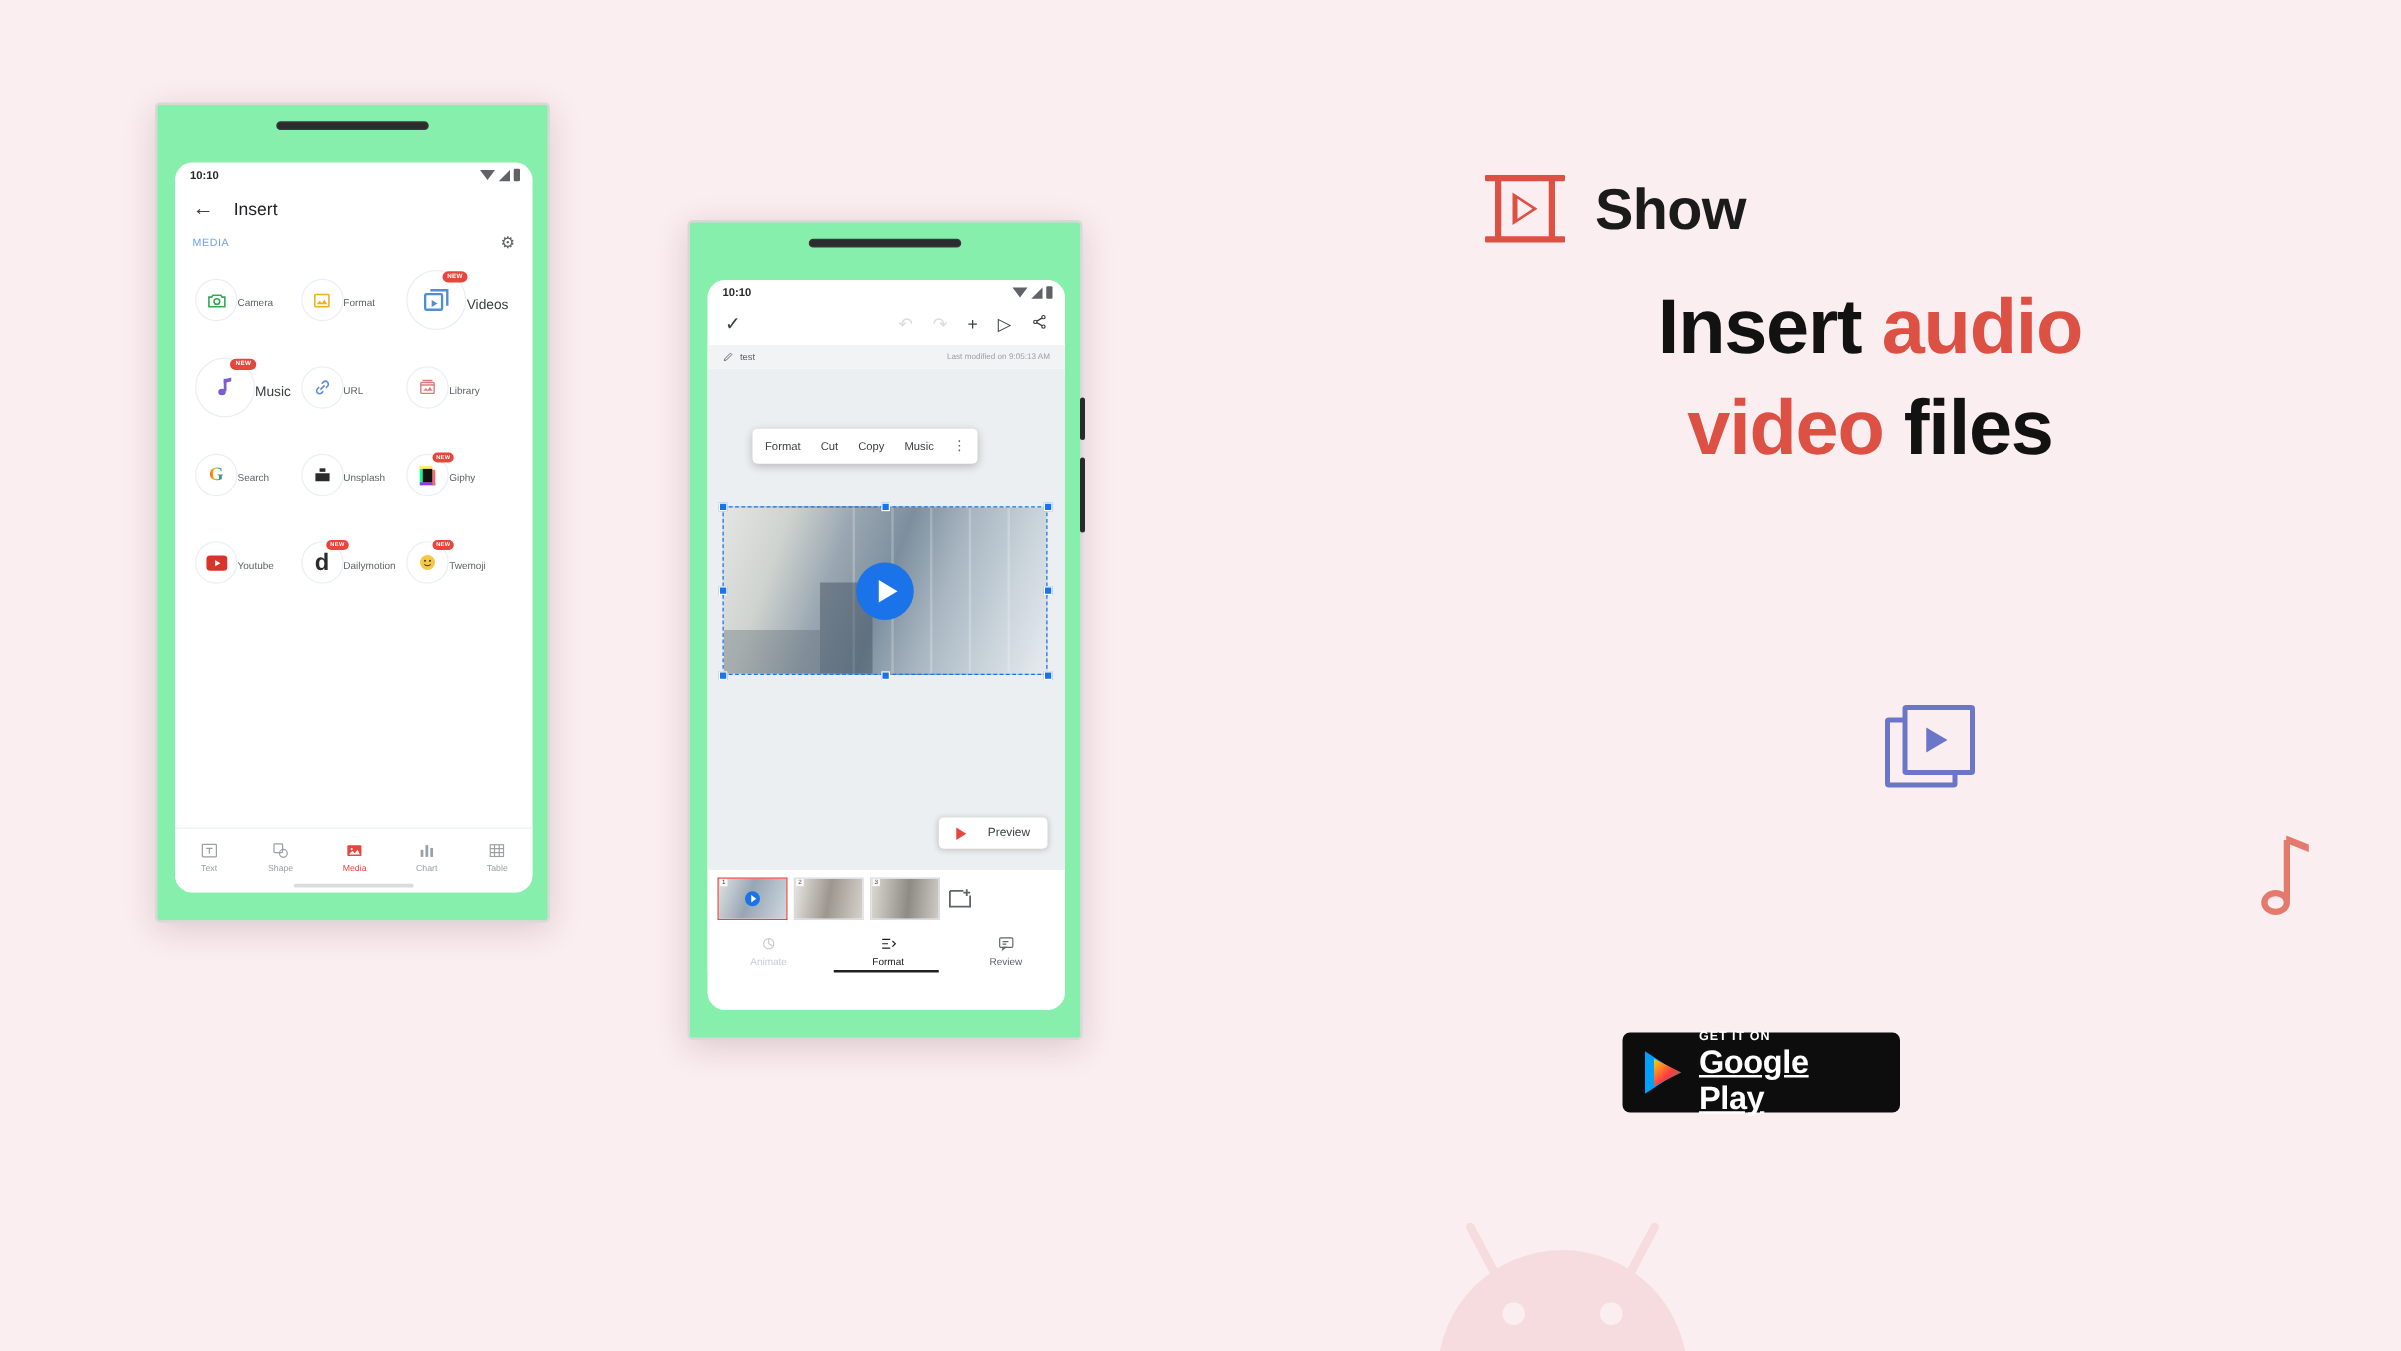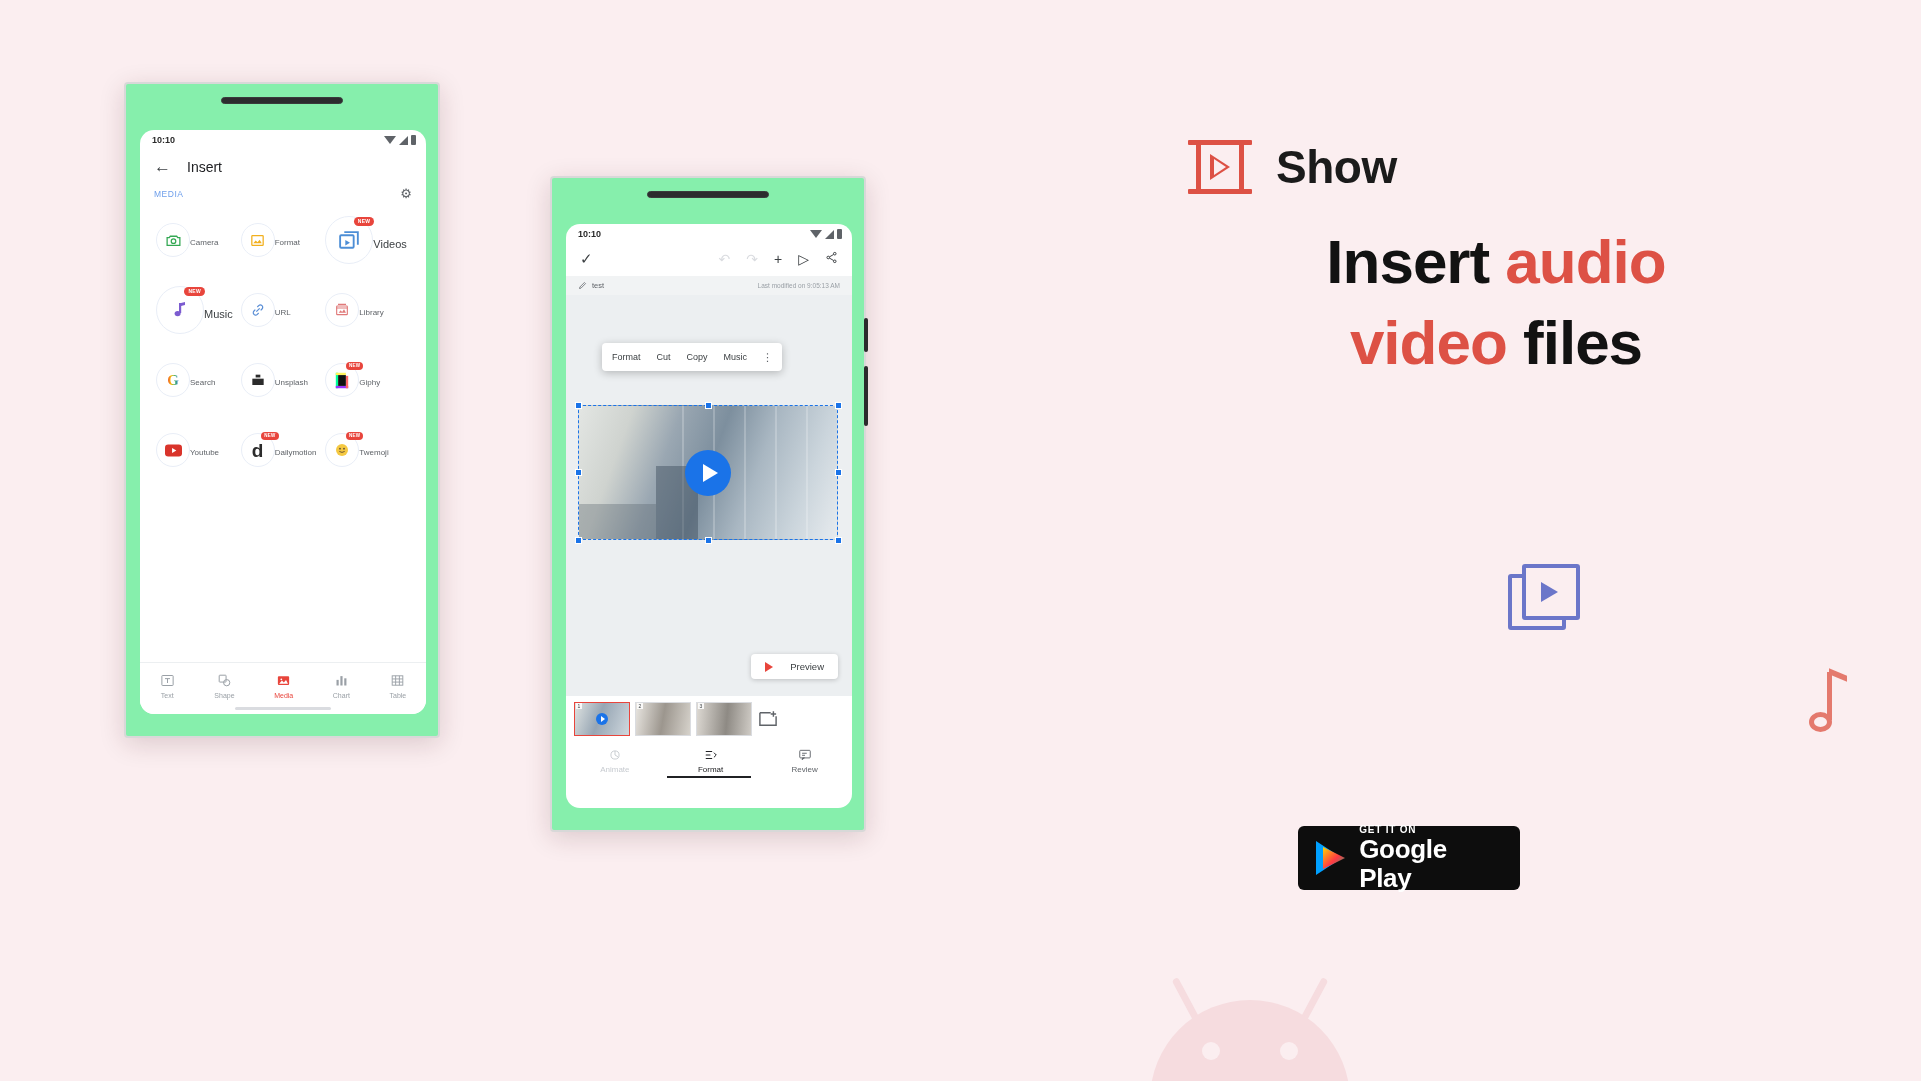--- a/index.html
+++ b/index.html
@@ -298,21 +298,21 @@
     content: ''; position: absolute; left: 7px; top: 6px;
     width: 0; height: 0;
     border-top: 11px solid transparent; border-bottom: 11px solid transparent;
     border-left: 20px solid transparent;
     background: linear-gradient(135deg,#ffd500 0%,#ff3a44 55%,#32a071 100%);
     clip-path: polygon(0 0, 100% 50%, 0 100%);
     width: 22px; height: 22px; border: 0;
   }
   .gp-text { display: flex; flex-direction: column; justify-content: center; color: #fff; }
   .gp-small { font-size: 10px; letter-spacing: .8px; font-weight: 600; }
-  .gp-big { font-size: 26px; font-weight: 700; letter-spacing: -.3px; line-height: 1.1; }
+  .gp-big { font-size: 26px; font-weight: 700; letter-spacing: -.3px; line-height: 1.1; text-decoration: underline; }
 </style>
 </head>
 <body>
 
 <div class="mascot">
   <div class="ant l"></div>
   <div class="ant r"></div>
   <div class="head">
     <div class="eye l"></div>
     <div class="eye r"></div>

